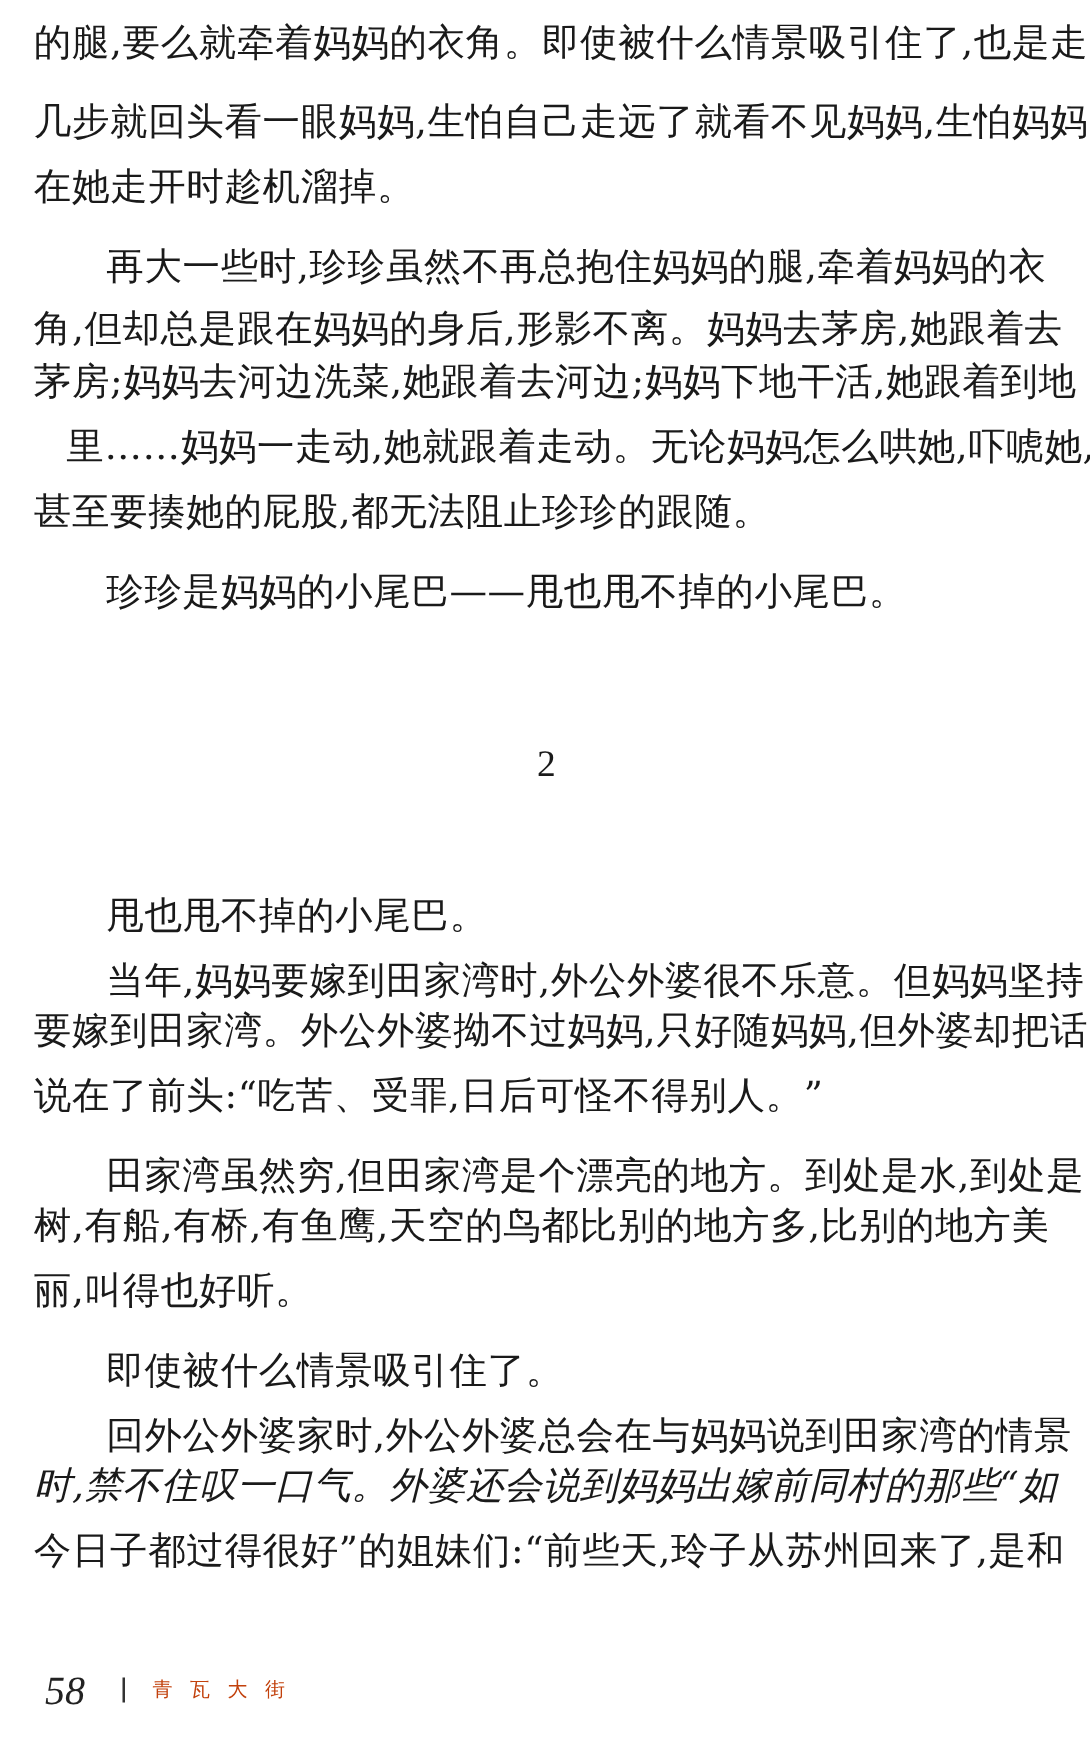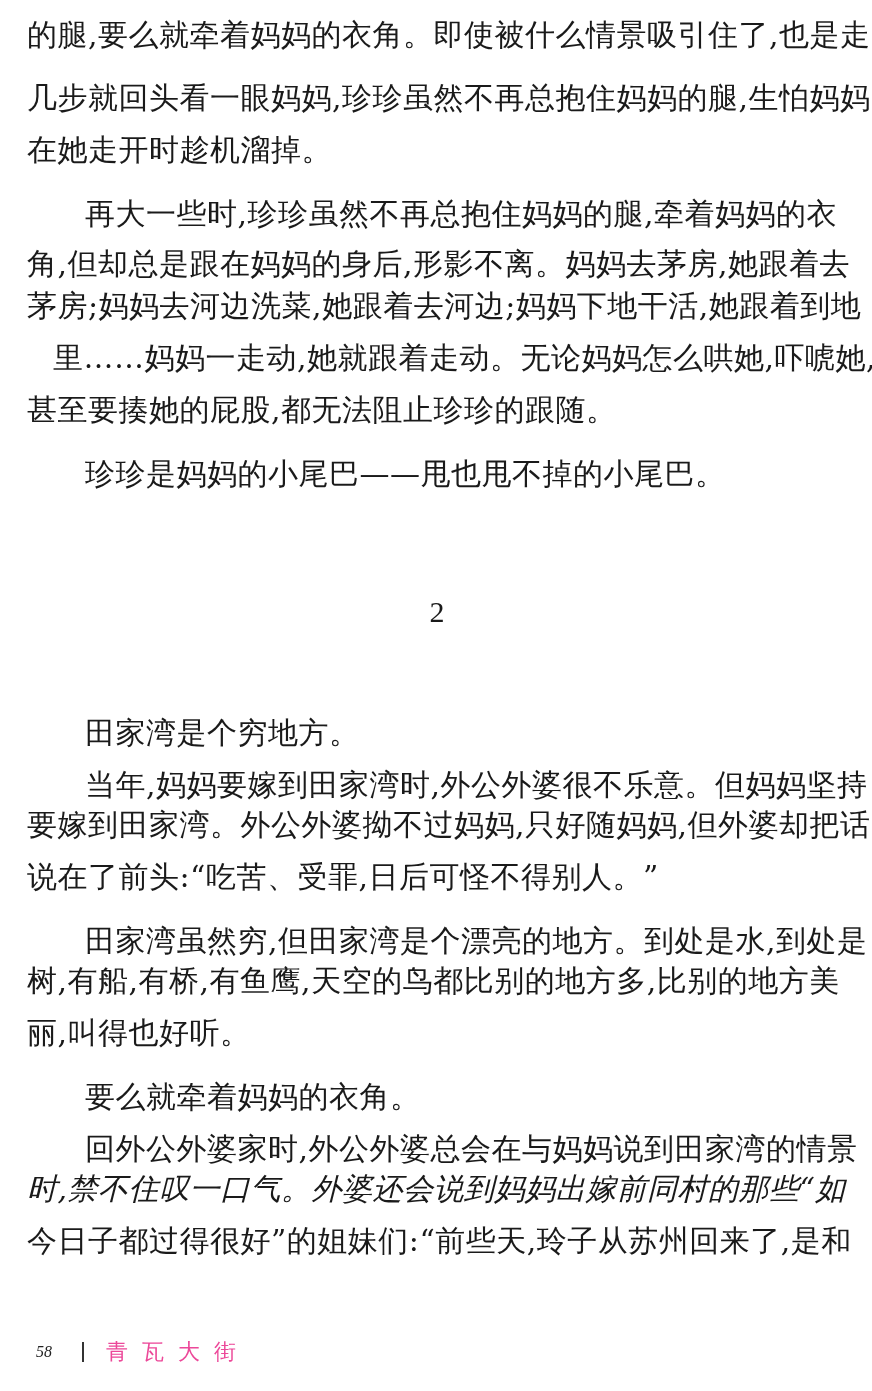--- a/index.html
+++ b/index.html
@@ -5,47 +5,47 @@
   html, body { margin: 0; padding: 0; background: #ffffff; }
   body { width: 872px; height: 1391px; position: relative; overflow: hidden;
          font-family: "DejaVu Serif", "Liberation Serif", serif; color: #1a1a1a; }
   .page { position: absolute; left: 27px; top: 0; width: 820px; }
   .line { position: absolute; left: 0; height: 52px; font-size: 30px; line-height: 52px;
           white-space: nowrap; letter-spacing: 0.5px; }
   .line.indent { left: 58px; margin-top: 12px; }
   .section-num { position: absolute; left: 0; width: 820px; text-align: center;
                  font-family: "Liberation Serif", serif; font-size: 30px; top: 595px; }
   .footer { position: absolute; left: 36px; top: 1332px; height: 40px; display: flex; align-items: center; }
-  .page-no { font-family: "Liberation Serif", serif; font-style: italic; font-size: 16px; color: #222; }
+  .page-no { font-family: "Liberation Serif", serif; font-style: italic; font-size: 32px; color: #222; }
   .divider { display: inline-block; width: 2px; height: 20px; background: #333; margin: 0 22px 0 30px; }
-  .book-title { font-size: 22px; letter-spacing: 14px; color: #ec4899;
+  .book-title { font-size: 16px; letter-spacing: 14px; color: #c2410c;
                 font-family: "DejaVu Sans", "Liberation Sans", sans-serif; }
 </style>
 </head>
 <body>
 
 <div class="page">
   <div class="line" style="top: 9px;">的腿,要么就牵着妈妈的衣角。即使被什么情景吸引住了,也是走</div>
-  <div class="line" style="top: 72px;">几步就回头看一眼妈妈,珍珍虽然不再总抱住妈妈的腿,生怕妈妈</div>
+  <div class="line" style="top: 72px;">几步就回头看一眼妈妈,生怕自己走远了就看不见妈妈,生怕妈妈</div>
   <div class="line" style="top: 124px;">在她走开时趁机溜掉。</div>
   <div class="line indent" style="top: 176px;">再大一些时,珍珍虽然不再总抱住妈妈的腿,牵着妈妈的衣</div>
   <div class="line" style="top: 228px; margin-top: 10px;">角,但却总是跟在妈妈的身后,形影不离。妈妈去茅房,她跟着去</div>
   <div class="line" style="top: 280px;">茅房;妈妈去河边洗菜,她跟着去河边;妈妈下地干活,她跟着到地</div>
   <div class="line" style="top: 332px; margin-left: 26px;">里……妈妈一走动,她就跟着走动。无论妈妈怎么哄她,吓唬她,</div>
   <div class="line" style="top: 384px;">甚至要揍她的屁股,都无法阻止珍珍的跟随。</div>
   <div class="line indent" style="top: 436px;">珍珍是妈妈的小尾巴——甩也甩不掉的小尾巴。</div>
   <div class="section-num">2</div>
-  <div class="line indent" style="top: 695px;">田家湾是个穷地方。</div>
+  <div class="line indent" style="top: 695px;">甩也甩不掉的小尾巴。</div>
   <div class="line indent" style="top: 747px; text-align: center;">当年,妈妈要嫁到田家湾时,外公外婆很不乐意。但妈妈坚持</div>
   <div class="line" style="top: 799px;">要嫁到田家湾。外公外婆拗不过妈妈,只好随妈妈,但外婆却把话</div>
   <div class="line" style="top: 851px;">说在了前头:“吃苦、受罪,日后可怪不得别人。”</div>
   <div class="line indent" style="top: 903px;">田家湾虽然穷,但田家湾是个漂亮的地方。到处是水,到处是</div>
   <div class="line" style="top: 955px;">树,有船,有桥,有鱼鹰,天空的鸟都比别的地方多,比别的地方美</div>
   <div class="line" style="top: 1007px;">丽,叫得也好听。</div>
-  <div class="line indent" style="top: 1059px;">要么就牵着妈妈的衣角。</div>
+  <div class="line indent" style="top: 1059px;">即使被什么情景吸引住了。</div>
   <div class="line indent" style="top: 1111px;">回外公外婆家时,外公外婆总会在与妈妈说到田家湾的情景</div>
   <div class="line" style="top: 1163px; font-style: italic;">时,禁不住叹一口气。外婆还会说到妈妈出嫁前同村的那些“如</div>
   <div class="line" style="top: 1215px;">今日子都过得很好”的姐妹们:“前些天,玲子从苏州回来了,是和</div>
 </div>
 
 <div class="footer">
   <span class="page-no">58</span>
   <span class="divider"></span>
   <span class="book-title">青瓦大街</span>
 </div>

